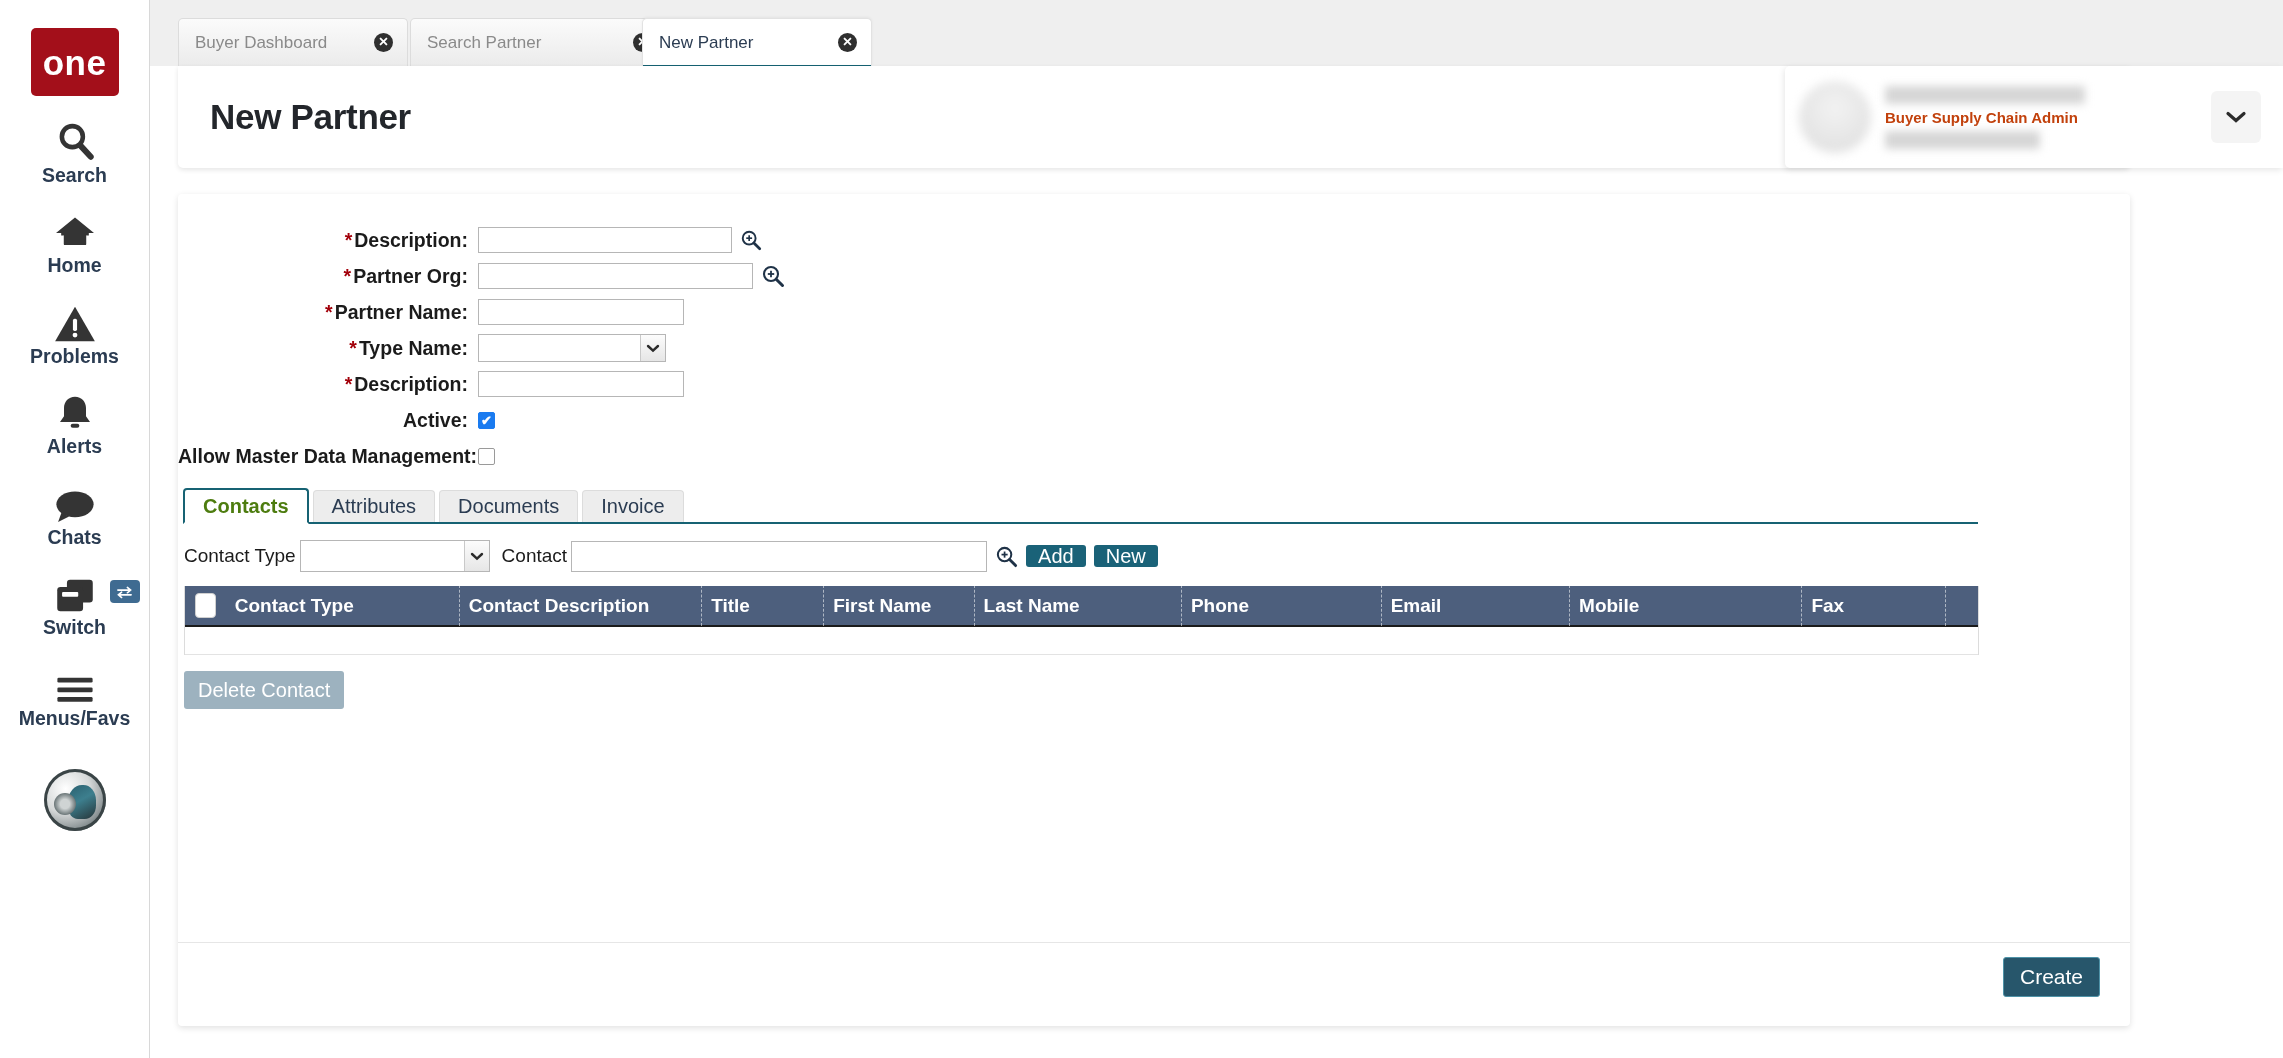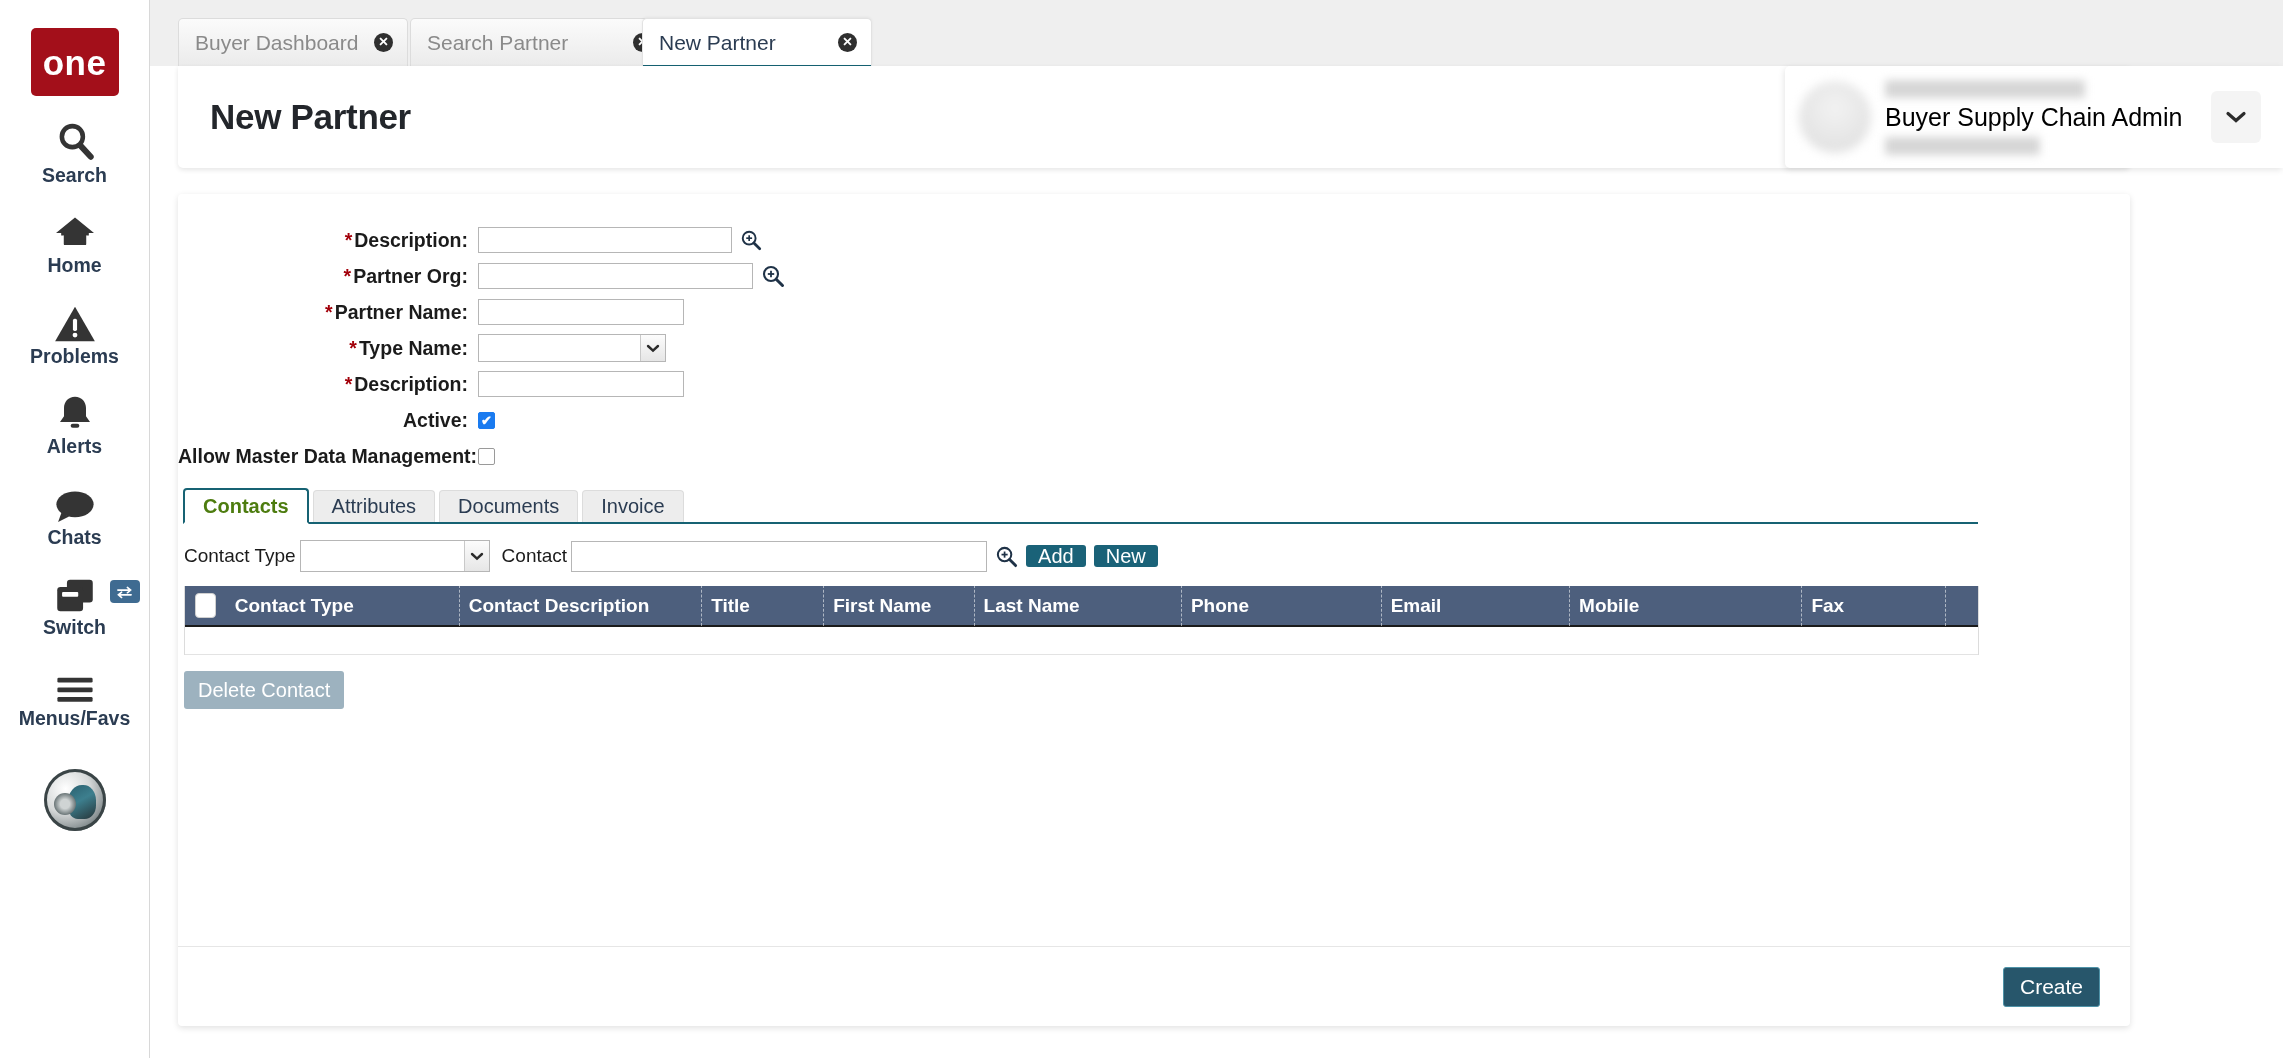--- a/index.html
+++ b/index.html
@@ -103,21 +103,21 @@
     background: #ffffff;
     border-color: #e2e2e2;
     box-shadow: 0 -1px 3px rgba(0,0,0,0.05);
   }
   .doc-tab.active::after {
     content: "";
     position: absolute; left: 0; right: 0; bottom: -2px;
     height: 3px; background: #166273;
   }
   .doc-tab .tab-title {
-    font-size: 21px;
+    font-size: 17px;
     color: #8a8a8a;
     white-space: nowrap;
   }
   .doc-tab.active .tab-title { color: #2b3c52; }
   .tab-x {
     margin-left: auto;
     width: 19px; height: 19px; border-radius: 50%;
     background: #2f2f2f; color: #ffffff;
     font-size: 12.5px; font-weight: 700;
     display: flex; align-items: center; justify-content: center;
@@ -199,23 +199,24 @@
   }
   .redacted {
     height: 18px;
     background: #d6d6d6;
     filter: blur(4px);
     border-radius: 2px;
   }
   .redacted.l1 { width: 200px; margin-bottom: 5px; }
   .redacted.l2 { width: 155px; margin-top: 5px; }
   .user-role {
-    font-size: 25px;
-    color: #000000;
+    font-size: 15px;
+    color: #c2410c;
     white-space: nowrap;
+    font-weight: bold;
   }
   .user-caret {
     width: 50px; height: 52px;
     background: #f4f4f4; border-radius: 6px;
     margin-right: 22px;
     display: flex; align-items: center; justify-content: center;
     cursor: pointer;
     color: #2b2b2b; font-size: 21px;
   }
 
@@ -397,22 +398,22 @@
     background: #9db2bf;
     border: none; border-radius: 3px;
     color: #ffffff;
     font-size: 20px;
     padding: 0 14px;
     cursor: default;
     font-family: "Liberation Sans", sans-serif;
   }
 
   #panel-footer {
-    position: absolute; left: 0; right: 0; bottom: 0;
-    height: 80px;
+    position: absolute; left: 0; right: 0; bottom: 16px;
+    height: 68px;
     border-top: 1px solid #e6e6e6;
     display: flex; align-items: center; justify-content: flex-end;
     padding-right: 30px;
   }
   #create-btn {
     height: 40px;
     background: #27566b;
     border: 1px solid #4f93a8;
     border-radius: 3px;
     color: #ffffff;

